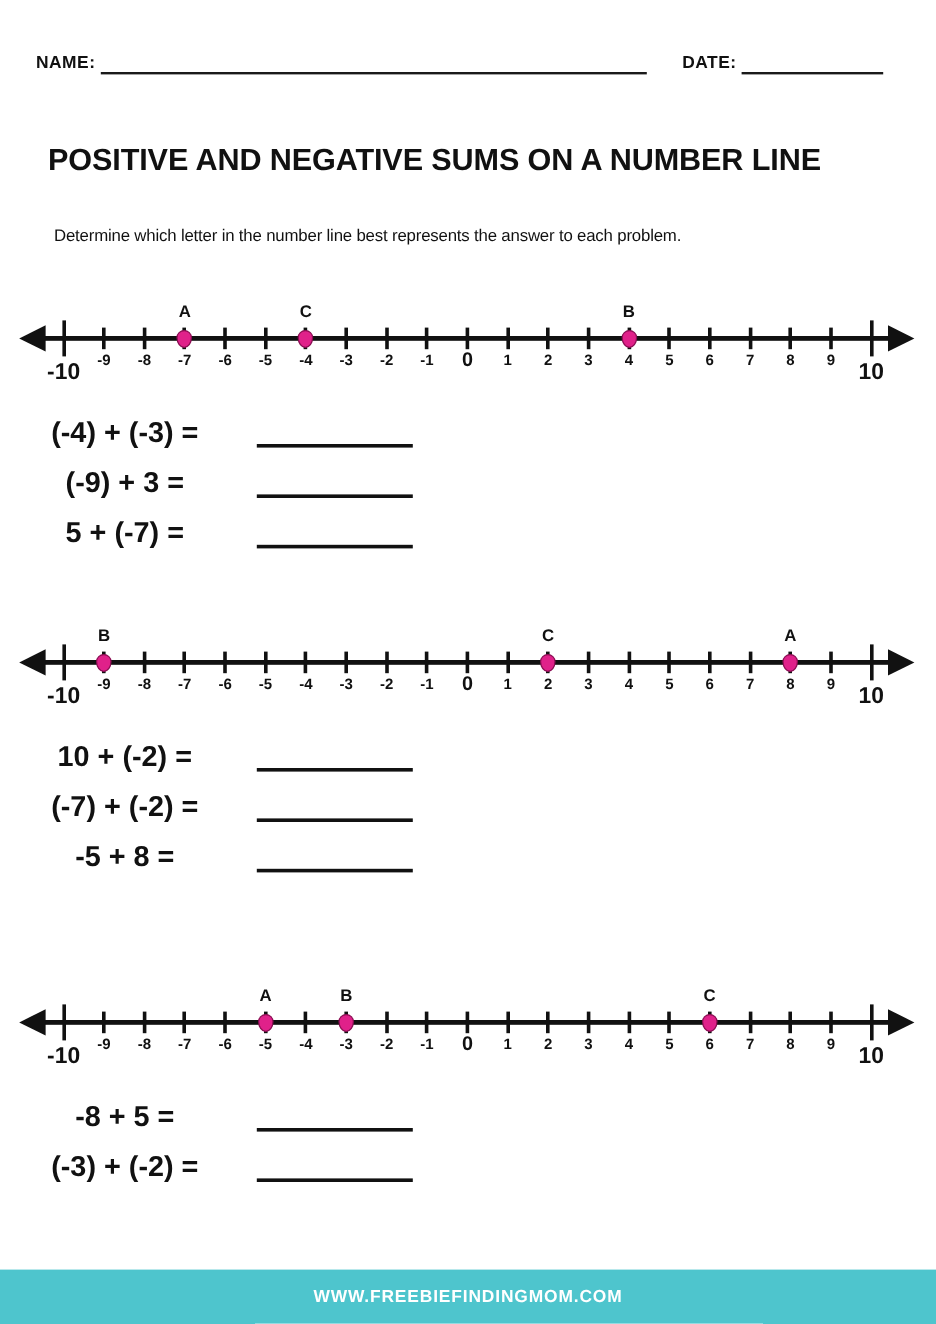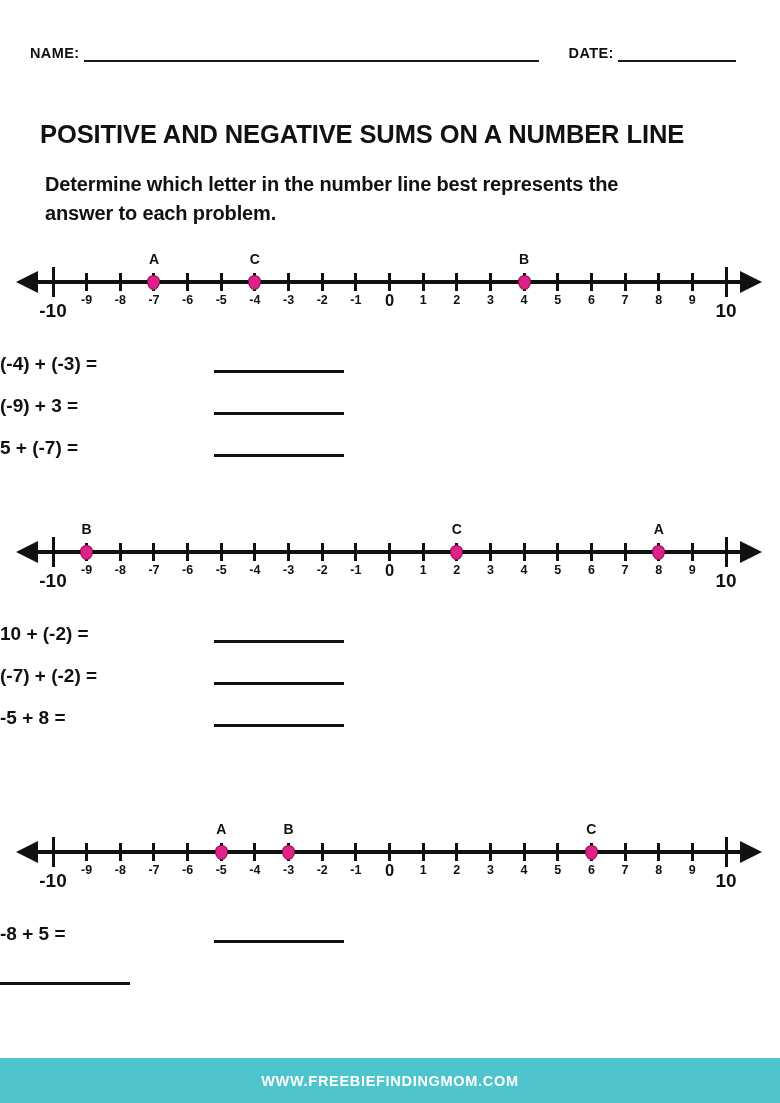--- a/index.html
+++ b/index.html
@@ -54,24 +54,24 @@
     font-weight: bold;
     letter-spacing: -0.1px;
     line-height: 1.1;
     white-space: nowrap;
   }
 
   
   .instructions {
     position: absolute;
     left: 45px;
-    top: 170px;
+    top: 186px;
     width: 640px;
-    font-size: 20px;
-    font-weight: bold;
+    font-size: 14px;
+    font-weight: normal;
     line-height: 1.45;
     letter-spacing: -0.15px;
   }
 
   
   .section {
     position: absolute;
     left: 0;
     width: 780px;
   }
@@ -164,22 +164,22 @@
     width: 780px;
     padding-top: 18px;
   }
   .problem {
     display: flex;
     align-items: flex-end;
     height: 42px;
   }
   .problem-expr {
     width: 208px;
-    text-align: left;
-    font-size: 19px;
+    text-align: center;
+    font-size: 24px;
     font-weight: bold;
     line-height: 1;
     white-space: nowrap;
     padding-right: 6px;
     padding-bottom: 3px;
   }
   .answer-rule {
     width: 130px;
     border-bottom: 3px solid #111111;
     height: 1px;
@@ -414,20 +414,21 @@
       <div class="marker-label" style="left: 288.55px;">B</div>
       <div class="marker" style="left: 591.4px; background: rgb(224, 33, 138);"></div>
       <div class="marker-label" style="left: 591.4px;">C</div>
     </div>
   <div class="problems">
       <div class="problem">
         <div class="problem-expr">-8 + 5 =</div>
         <div class="answer-rule"></div>
       </div>
       <div class="problem">
+        <div class="problem-expr">(-3) + (-2) =</div>
         <div class="answer-rule"></div>
       </div>
     </div>
 </div>
 
 <div class="footer">
   <span class="footer-text">WWW.FREEBIEFINDINGMOM.COM</span>
 </div>
 
 </body></html>

